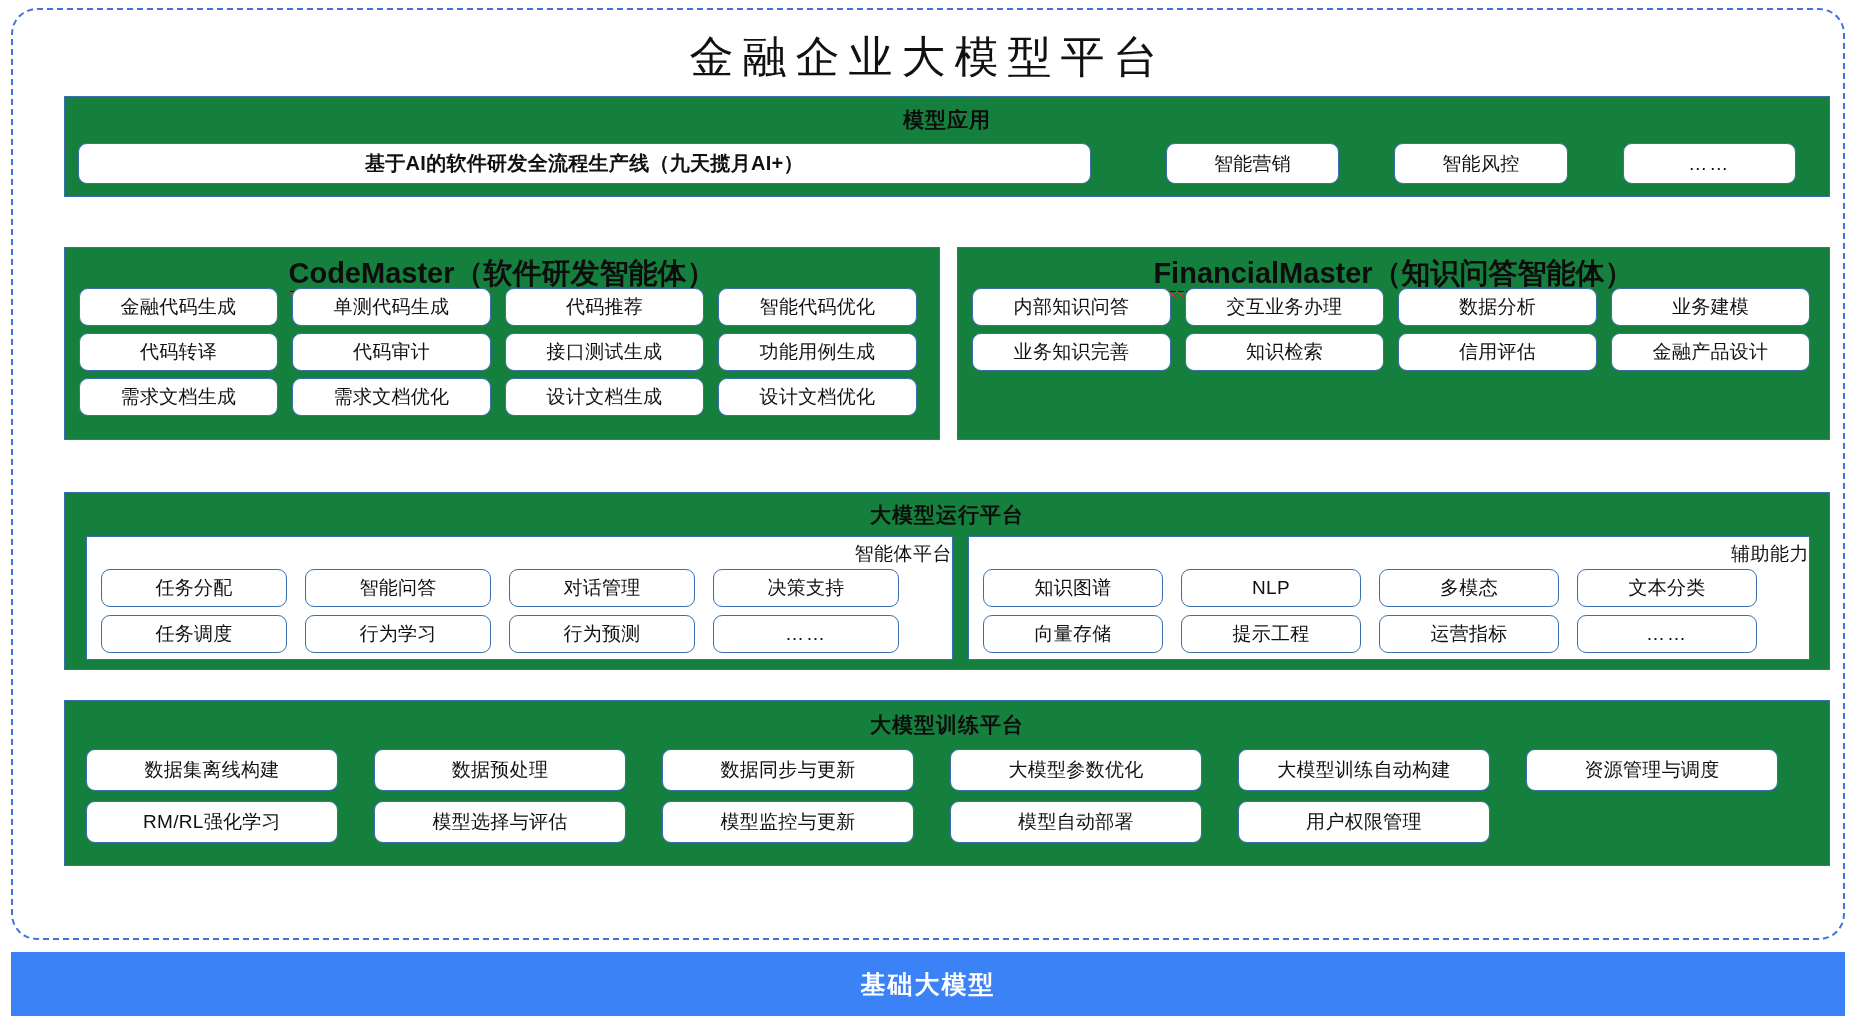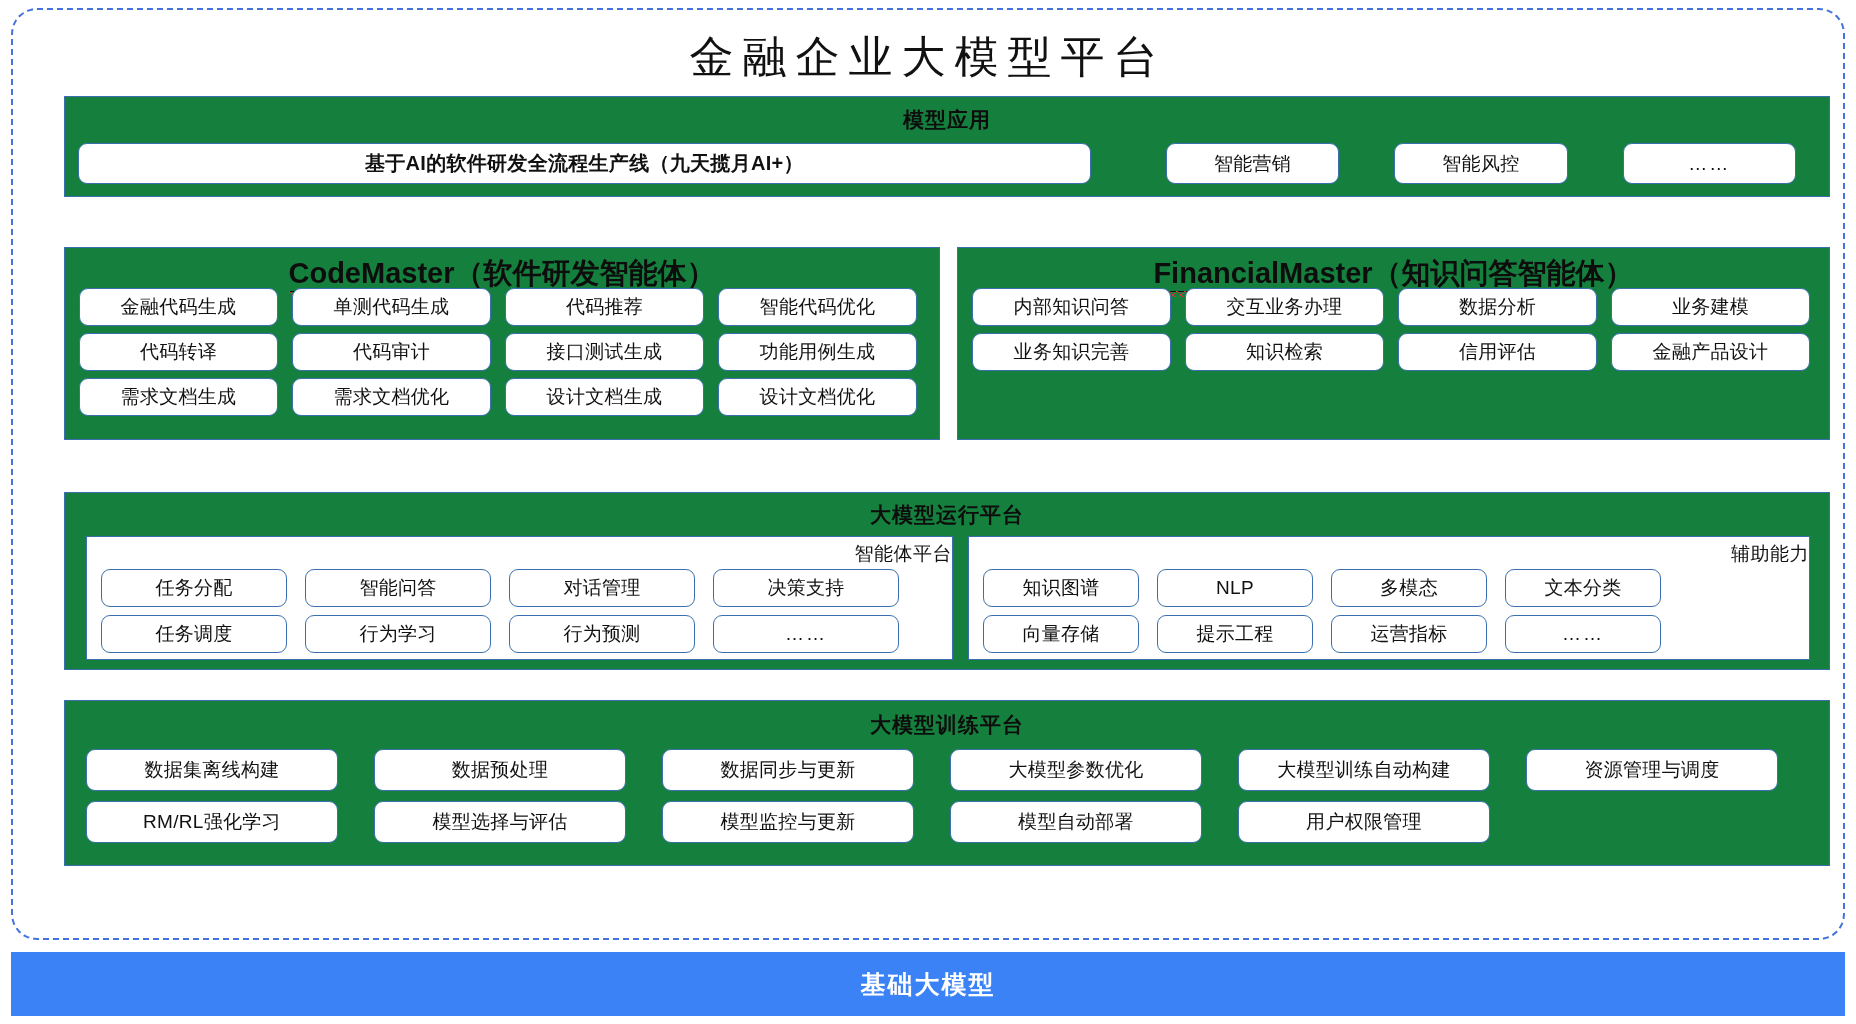--- a/index.html
+++ b/index.html
@@ -127,21 +127,21 @@
     box-sizing:border-box;
     background:#ffffff;
   }
   #agent-plat{left:21px;top:43px;width:867px;height:124px;}
   #aux-cap{left:903px;top:43px;width:842px;height:124px;}
   .inner-panel .sub-title{margin-top:4px;}
   .inner-grid{position:absolute;left:14px;top:32px;right:14px;}
   .inner-grid .row{margin-bottom:8px;}
   #agent-plat .inner-grid .chip{width:186px;height:38px;margin-right:18px;}
   #agent-plat .inner-grid .chip:last-child{margin-right:0;}
-  #aux-cap .inner-grid .chip{width:156px;height:38px;margin-right:18px;}
+  #aux-cap .inner-grid .chip{width:180px;height:38px;margin-right:18px;}
   #aux-cap .inner-grid .chip:last-child{margin-right:0;}
 
   
   #train-panel{left:64px;top:700px;width:1766px;height:166px;}
   #train-panel>.panel-title{margin-top:10px;}
   #train-grid{position:absolute;left:21px;top:48px;right:21px;}
   #train-grid .row{margin-bottom:10px;}
   #train-grid .chip{width:252px;height:42px;margin-right:36px;}
   #train-grid .chip:last-child{margin-right:12px;}
 

